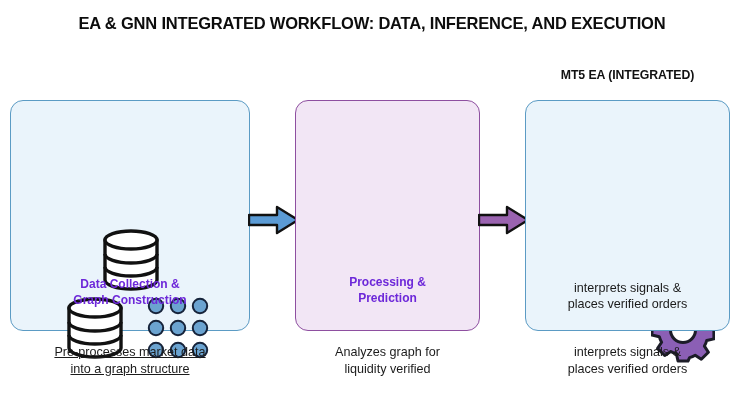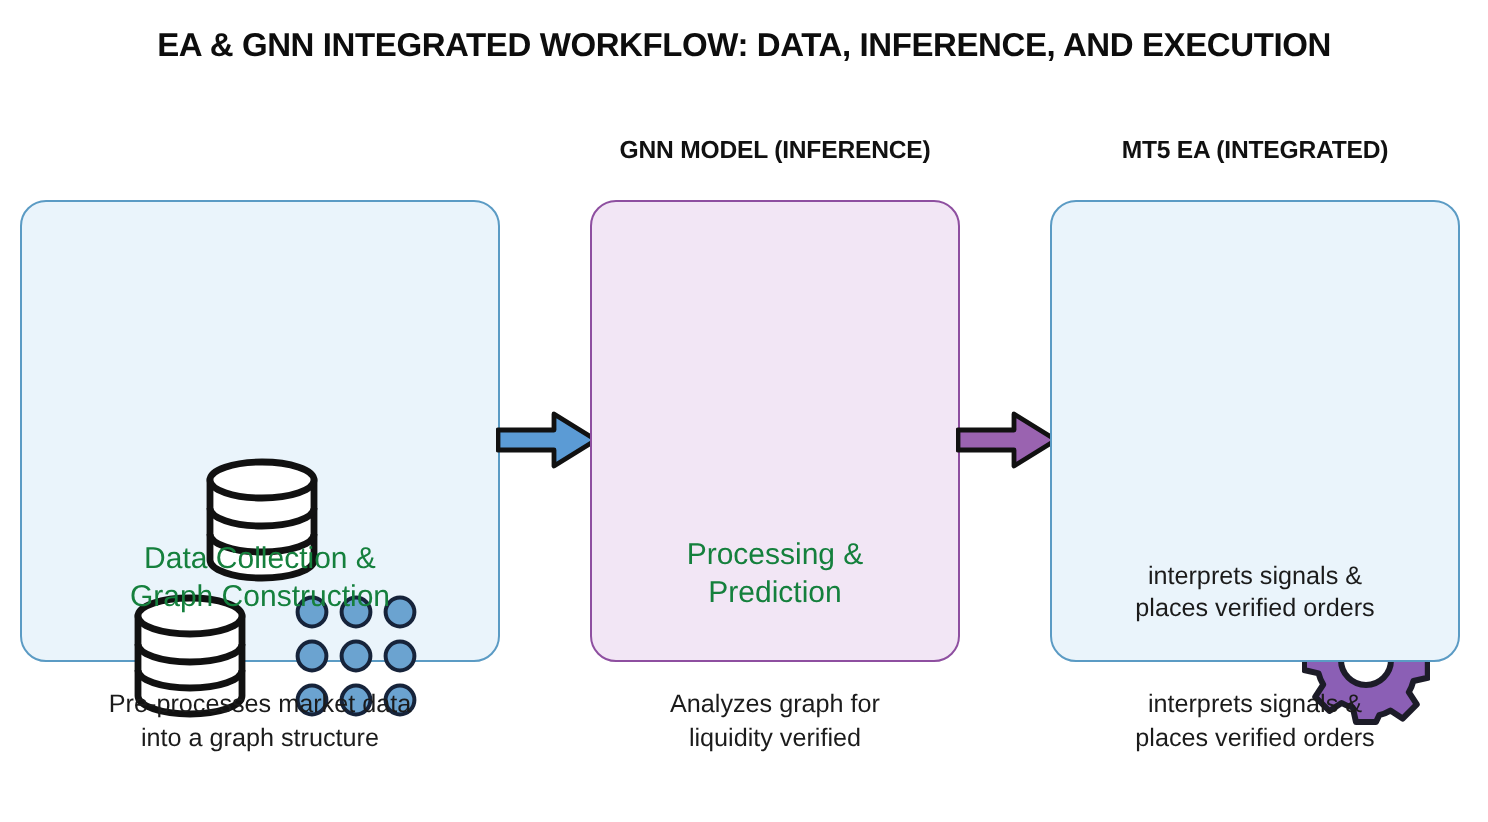--- a/index.html
+++ b/index.html
@@ -41,40 +41,40 @@
     border-radius: 13px;
   }
   #panel1 { left: 10px;  width: 240px; background: #eaf4fb; border: 1.6px solid #5b9bc4; }
   #panel2 { left: 295px; width: 185px; background: #f2e6f5; border: 1.8px solid #8e4fa0; }
   #panel3 { left: 525px; width: 205px; background: #eaf4fb; border: 1.6px solid #5b9bc4; }
 
   .panel-label {
     position: absolute;
     left: 0; width: 100%;
     text-align: center;
-    font-size: 15px;
-    font-weight: normal;
+    font-size: 12px;
+    font-weight: bold;
     line-height: 1.28;
-    color: #15803d;
+    color: #6d28d9;
     white-space: pre-line;
   }
   #label1 { bottom: 22px; }
   #label2 { bottom: 24px; }
   #label3 { bottom: 18px; font-weight: normal; font-size: 12.6px; color: #1b1b1b; }
 
   .caption {
     position: absolute;
     top: 344px;
     text-align: center;
     font-size: 12.6px;
     line-height: 1.32;
     color: #1b1b1b;
     white-space: pre-line;
   }
-  #cap1 { left: 10px;  width: 240px; }
+  #cap1 { left: 10px;  width: 240px; text-decoration: underline; }
   #cap2 { left: 295px; width: 185px; }
   #cap3 { left: 525px; width: 205px; }
 
   .arrow { position: absolute; top: 205px; }
   #arrow1 { left: 248px; width: 52px; height: 30px; }
   #arrow2 { left: 478px; width: 52px; height: 30px; }
 
   .icon-abs { position: absolute; }
   #db-top   { left: 88px;  top: 126px; }
   #db-bot   { left: 52px;  top: 194px; }
@@ -82,21 +82,20 @@
   #graph-ic { left: 345px; top: 124px; }
   #gear-ic  { left: 355px; top: 199px; }
 </style>
 </head>
 <body>
 
 <div id="root">
 
   <div class="title">EA &amp; GNN INTEGRATED WORKFLOW: DATA, INFERENCE, AND EXECUTION</div>
 
-  <div class="col-header" id="hdr2">GNN MODEL (INFERENCE)</div>
   <div class="col-header" id="hdr3">MT5 EA (INTEGRATED)</div>
 
   <div class="panel" id="panel1">
 
     <div class="icon-abs" id="db-top">
       <svg width="64" height="66" viewBox="0 0 64 66">
         <g fill="#ffffff" stroke="#111111" stroke-width="3.4" stroke-linejoin="round">
           <path d="M6 13 v40 a26 9 0 0 0 52 0 v-40 z"></path>
           <ellipse cx="32" cy="13" rx="26" ry="9"></ellipse>
           <path d="M6 27 a26 9 0 0 0 52 0" fill="none"></path>

